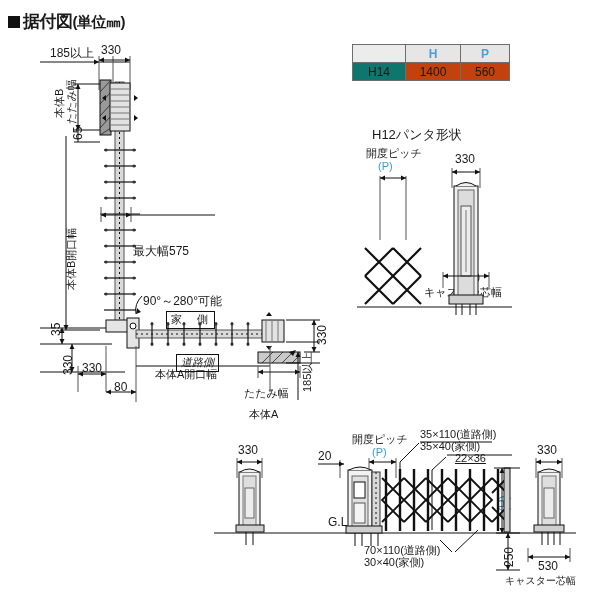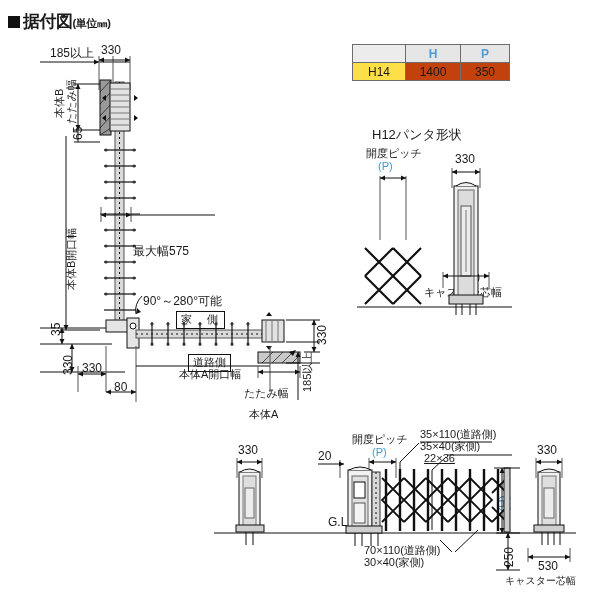--- a/index.html
+++ b/index.html
@@ -1,37 +1,37 @@
 <!DOCTYPE html>
 <html><head>
 <meta charset="utf-8">
 <style>
   html,body{margin:0;padding:0;background:#ffffff;}
   body{width:600px;height:600px;position:relative;overflow:hidden;
        font-family:"Liberation Sans","DejaVu Sans",sans-serif;color:#1a1a1a;}
   .abs{position:absolute;}
   .ttl{left:8px;top:10px;font-size:17px;font-weight:bold;letter-spacing:-0.5px;white-space:nowrap;}
   .ttl .sq{display:inline-block;width:12px;height:12px;background:#111;margin-right:3px;vertical-align:-1px;}
-  .ttl .unit{font-size:11px;font-weight:bold;text-align:center;}
+  .ttl .unit{font-size:15px;font-weight:bold;text-align:center;}
   .lbl{font-size:12px;white-space:nowrap;line-height:1.05;}
   .lbl.sm{font-size:11px;}
   .lbl.xs{font-size:10px;}
   .lbl.big{font-size:13px;}
   .rot{transform-origin:0 0;transform:rotate(-90deg);}
   .box{border:1px solid #111;padding:0px 4px 1px 4px;font-size:11px;background:#fff;white-space:nowrap;}
   
   .spec{left:352px;top:44px;border-collapse:collapse;font-size:12px;}
   .spec td,.spec th{border:1px solid #6d6d6d;height:17px;text-align:center;font-weight:normal;padding:0 4px;}
   .spec thead td{background:#e6e6e6;}
   .spec .hd{color:#4d9ed6;font-weight:bold;}
   .spec .c0{width:44px;background:#ececec;}
   .spec .c1{width:46px;}
   .spec .c2{width:40px;}
   .spec tbody td{background:#c2410c;}
-  .spec tbody .c0{background:#fde047;}
+  .spec tbody .c0{background:#0f766e;}
   .blue{color:#3f9ad4;}
   svg{position:absolute;left:0;top:0;overflow:visible;}
 </style>
 </head>
 <body>
 
 <div class="abs ttl">
   <span class="sq"></span><span>据付図</span><span class="unit">(単位㎜)</span>
 </div>
 
@@ -40,21 +40,21 @@
     <tr>
       <td class="c0"></td>
       <td class="c1 hd">H</td>
       <td class="c2 hd">P</td>
     </tr>
   </thead>
   <tbody>
     <tr>
       <td class="c0">H14</td>
       <td class="c1">1400</td>
-      <td class="c2">350</td>
+      <td class="c2">560</td>
     </tr>
   </tbody>
 </table>
 
 <div class="abs lbl big" style="left:365px;top:128px;margin-left:7px;">H12パンタ形状</div>
 <div class="abs lbl sm" style="left:366px;top:148px;">開度ピッチ</div>
 <div class="abs lbl sm blue" style="left:378px;top:161px;">(P)</div>
 <div class="abs lbl" style="left:455px;top:153px;">330</div>
 <div class="abs lbl" style="left:460px;top:272px;">530</div>
 <div class="abs lbl sm" style="left:424px;top:287px;">キャスター芯幅</div>
@@ -105,28 +105,28 @@
 <div class="abs lbl" style="left:101px;top:44px;">330</div>
 
 <div class="abs lbl sm rot" style="left:54px;top:118px;">本体B</div>
 <div class="abs lbl sm rot" style="left:66px;top:124px;">たたみ幅</div>
 <div class="abs lbl rot" style="left:72px;top:140px;">65</div>
 <div class="abs lbl sm rot" style="left:66px;top:290px;">本体B開口幅</div>
 
 <div class="abs lbl" style="left:133px;top:204px;margin-top:41px;">最大幅575</div>
 <div class="abs lbl" style="left:143px;top:295px;">90°～280°可能</div>
 
-<div class="abs box" style="left:176px;top:311px;letter-spacing:2px;">家　側</div>
-<div class="abs box" style="left:188px;top:354px;">道路側</div>
+<div class="abs box" style="left:166px;top:311px;letter-spacing:2px;">家　側</div>
+<div class="abs box" style="left:176px;top:354px;font-style:italic;">道路側</div>
 
 <div class="abs lbl rot" style="left:50px;top:336px;">35</div>
 <div class="abs lbl rot" style="left:62px;top:375px;">330</div>
 <div class="abs lbl" style="left:82px;top:362px;">330</div>
 <div class="abs lbl" style="left:114px;top:381px;">80</div>
-<div class="abs lbl sm" style="left:155px;top:369px;margin-left:24px;">本体A開口幅</div>
+<div class="abs lbl sm" style="left:155px;top:369px;">本体A開口幅</div>
 <div class="abs lbl sm" style="left:249px;top:377px;margin-top:32px;">本体A</div>
 <div class="abs lbl sm" style="left:244px;top:388px;">たたみ幅</div>
 <div class="abs lbl rot" style="left:316px;top:345px;">330</div>
 <div class="abs lbl sm rot" style="left:302px;top:392px;">185以上</div>
 
 <svg width="600" height="600">
   <g stroke="#111" fill="none" stroke-width="1">
 
     <line x1="40" y1="62" x2="130" y2="62"></line>
     <line x1="99" y1="56" x2="99" y2="90" stroke="#555"></line>
@@ -307,21 +307,21 @@
     <path d="M298 352 l-2.5 5 h5 z" fill="#111" stroke="none"></path>
   </g>
 </svg>
 
 <div class="abs lbl" style="left:238px;top:444px;">330</div>
 <div class="abs lbl" style="left:318px;top:450px;">20</div>
 <div class="abs lbl sm" style="left:352px;top:434px;">開度ピッチ</div>
 <div class="abs lbl sm blue" style="left:372px;top:447px;">(P)</div>
 <div class="abs lbl sm" style="left:420px;top:429px;">35×110(道路側)</div>
 <div class="abs lbl sm" style="left:420px;top:441px;">35×40(家側)</div>
-<div class="abs lbl sm" style="left:424px;top:453px;text-decoration:underline;">22×36</div>
+<div class="abs lbl sm" style="left:455px;top:453px;text-decoration:underline;">22×36</div>
 <div class="abs lbl" style="left:537px;top:444px;">330</div>
 <div class="abs lbl" style="left:284px;top:516px;margin-left:44px;">G.L</div>
 <div class="abs lbl sm" style="left:364px;top:545px;">70×110(道路側)</div>
 <div class="abs lbl sm" style="left:364px;top:557px;">30×40(家側)</div>
 <div class="abs lbl rot" style="left:503px;top:567px;">250</div>
 <div class="abs lbl blue rot" style="left:498px;top:512px;">(H)</div>
 <div class="abs lbl" style="left:538px;top:560px;">530</div>
 <div class="abs lbl xs" style="left:505px;top:576px;">キャスター芯幅</div>
 
 <svg width="600" height="600">

